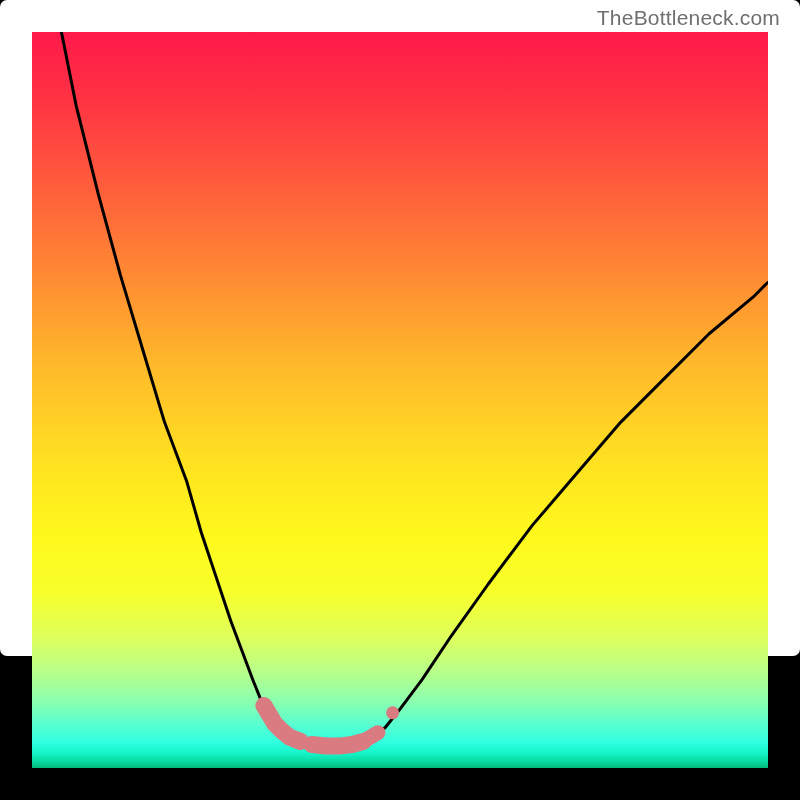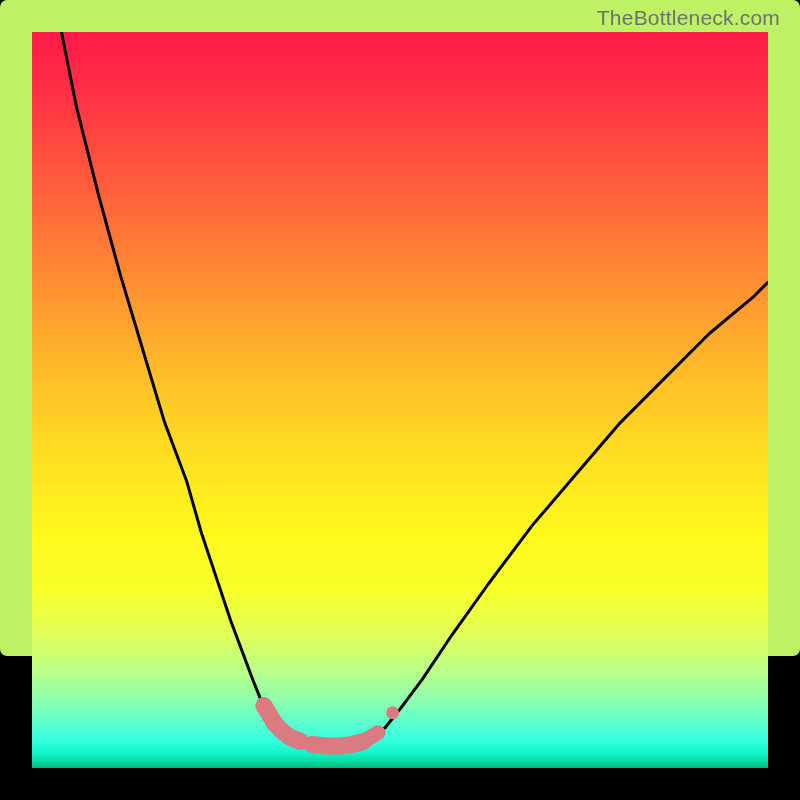--- a/index.html
+++ b/index.html
@@ -9,21 +9,21 @@
     background: #000;
     position: relative;
     font-family: Arial, sans-serif;
   }
   .frame {
     position: absolute;
     top: 0;
     left: 0;
     width: 800px;
     height: 656px;
-    background: #bef264;
+    background: #ffffff;
     border-radius: 7px;
   }
   .plot-area {
     position: absolute;
     top: 32px;
     left: 32px;
     width: 736px;
     height: 736px;
     overflow: hidden;
   }

